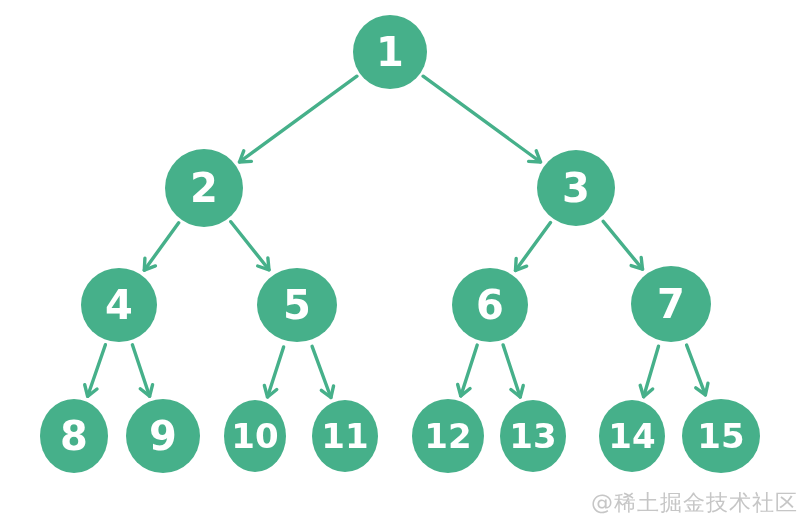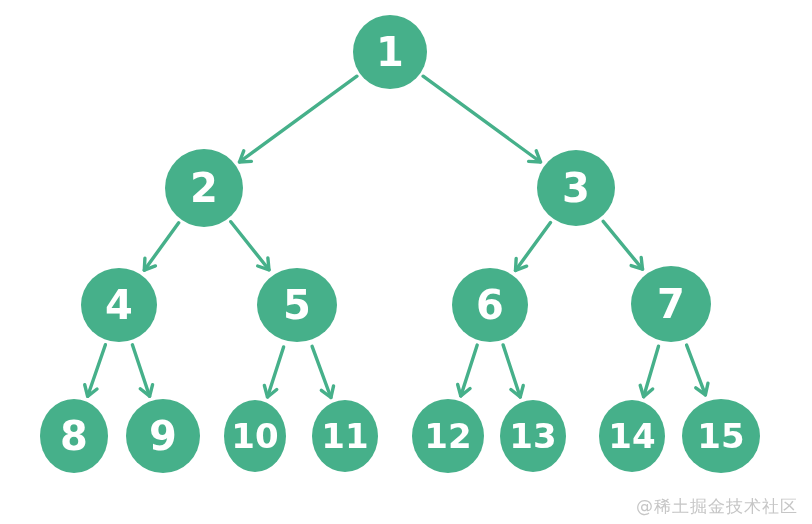--- a/index.html
+++ b/index.html
@@ -24,21 +24,21 @@
   }
   .node-label {
     font-family: "DejaVu Sans", sans-serif;
     font-weight: bold;
     text-anchor: middle;
   }
   .watermark {
     position: absolute;
     right: 14px;
     bottom: 6px;
-    font-size: 17px;
+    font-size: 22px;
     letter-spacing: 1px;
     color: #c6c6c6;
     font-family: "DejaVu Sans", sans-serif;
     user-select: none;
   }
 </style>
 </head>
 <body>
 
 <div class="canvas">

